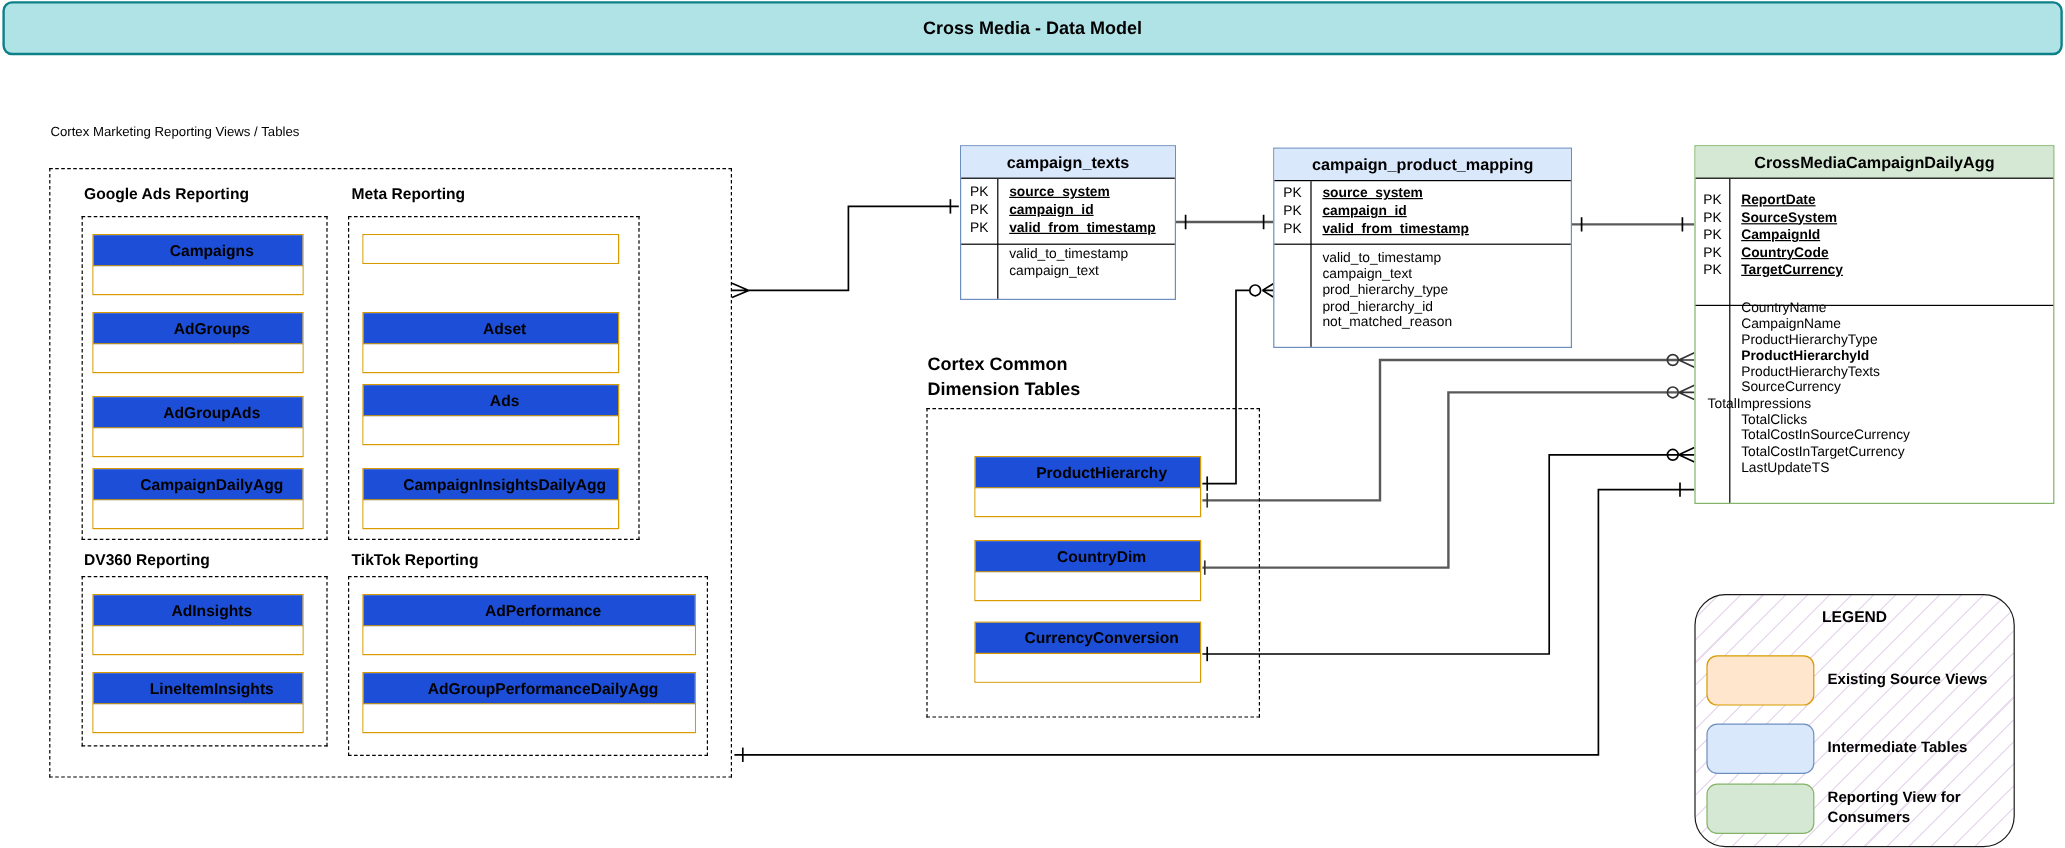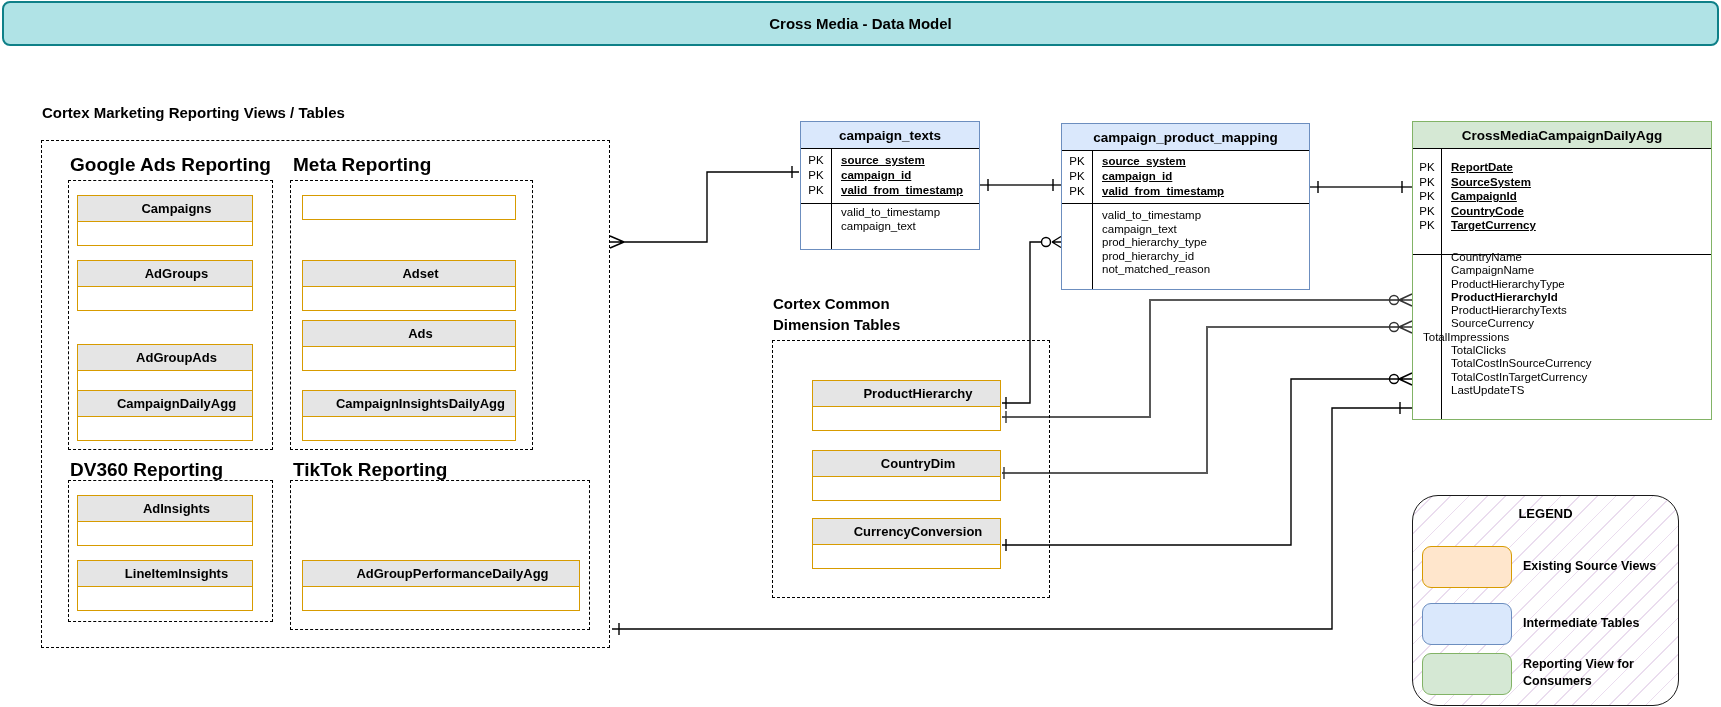--- a/index.html
+++ b/index.html
@@ -6,30 +6,30 @@
   .stage{position:relative;width:1721px;height:707px;background:#ffffff;overflow:hidden;
          font-family:"Liberation Sans",sans-serif;color:#000;}
   .abs{position:absolute;}
 
   
   .banner{left:2px;top:1px;width:1713px;height:41px;background:#b0e3e6;border:2px solid #0e8088;
           border-radius:8px;display:flex;align-items:center;justify-content:center;
           font-size:15px;font-weight:bold;}
 
   
-  .h-main{font-size:15px;font-weight:bold;}
-  .h-group{font-size:19px;font-weight:bold;}
+  .h-main{font-size:11px;font-weight:normal;}
+  .h-group{font-size:13px;font-weight:bold;}
   .h-dim{font-size:15px;font-weight:bold;line-height:21px;}
 
   
   .dashed{border:1.5px dashed #000;}
 
   
   .stub{border:1.5px solid #d79b00;background:#fff;}
-  .stub-h{height:25px;background:#e5e5e5;border-bottom:1.5px solid #d79b00;display:flex;
+  .stub-h{height:25px;background:#1d4ed8;border-bottom:1.5px solid #d79b00;display:flex;
           align-items:center;justify-content:center;font-size:13px;font-weight:bold;padding-left:23px;}
   .stub-b{height:23px;background:#fff;}
 
   
   .ent{background:#fff;display:flex;flex-direction:column;}
   .ent.blue{border:1.5px solid #6c8ebf;}
   .ent.green{border:1.5px solid #82b366;}
   .ent-h{display:flex;align-items:center;justify-content:center;font-size:13.5px;font-weight:bold;
          border-bottom:1px solid #000;}
   .ent.blue .ent-h{background:#dae8fc;}
@@ -108,21 +108,21 @@
   <div class="abs h-group" style="left:70px;top:154px;">Google Ads Reporting</div>
   <div class="abs dashed" style="left:68px;top:180px;width:203px;height:268px;"></div>
   <div class="abs stub" style="left:77px;top:195px;width:174px;">
     <div class="stub-h">Campaigns</div>
       <div class="stub-b"></div>
   </div>
   <div class="abs stub" style="left:77px;top:260px;width:174px;">
     <div class="stub-h">AdGroups</div>
       <div class="stub-b"></div>
   </div>
-  <div class="abs stub" style="left:77px;top:344px;width:174px;">
+  <div class="abs stub" style="left:77px;top:330px;width:174px;">
     <div class="stub-h">AdGroupAds</div>
       <div class="stub-b"></div>
   </div>
   <div class="abs stub" style="left:77px;top:390px;width:174px;">
     <div class="stub-h">CampaignDailyAgg</div>
       <div class="stub-b"></div>
   </div>
 
   <div class="abs h-group" style="left:293px;top:154px;text-align:right;">Meta Reporting</div>
   <div class="abs dashed" style="left:290px;top:180px;width:241px;height:268px;"></div>
@@ -148,20 +148,24 @@
     <div class="stub-h">AdInsights</div>
       <div class="stub-b"></div>
   </div>
   <div class="abs stub" style="left:77px;top:560px;width:174px;">
     <div class="stub-h">LineItemInsights</div>
       <div class="stub-b"></div>
   </div>
 
   <div class="abs h-group" style="left:293px;top:459px;">TikTok Reporting</div>
   <div class="abs dashed" style="left:290px;top:480px;width:298px;height:148px;"></div>
+  <div class="abs stub" style="left:302px;top:495px;width:276px;">
+    <div class="stub-h">AdPerformance</div>
+      <div class="stub-b"></div>
+  </div>
   <div class="abs stub" style="left:302px;top:560px;width:276px;">
     <div class="stub-h">AdGroupPerformanceDailyAgg</div>
       <div class="stub-b"></div>
   </div>
 
   <div class="abs h-dim" style="left:773px;top:293px;">
     <div>Cortex Common</div>
     <div>Dimension Tables</div>
   </div>
   <div class="abs dashed" style="left:772px;top:340px;width:276px;height:256px;"></div>

